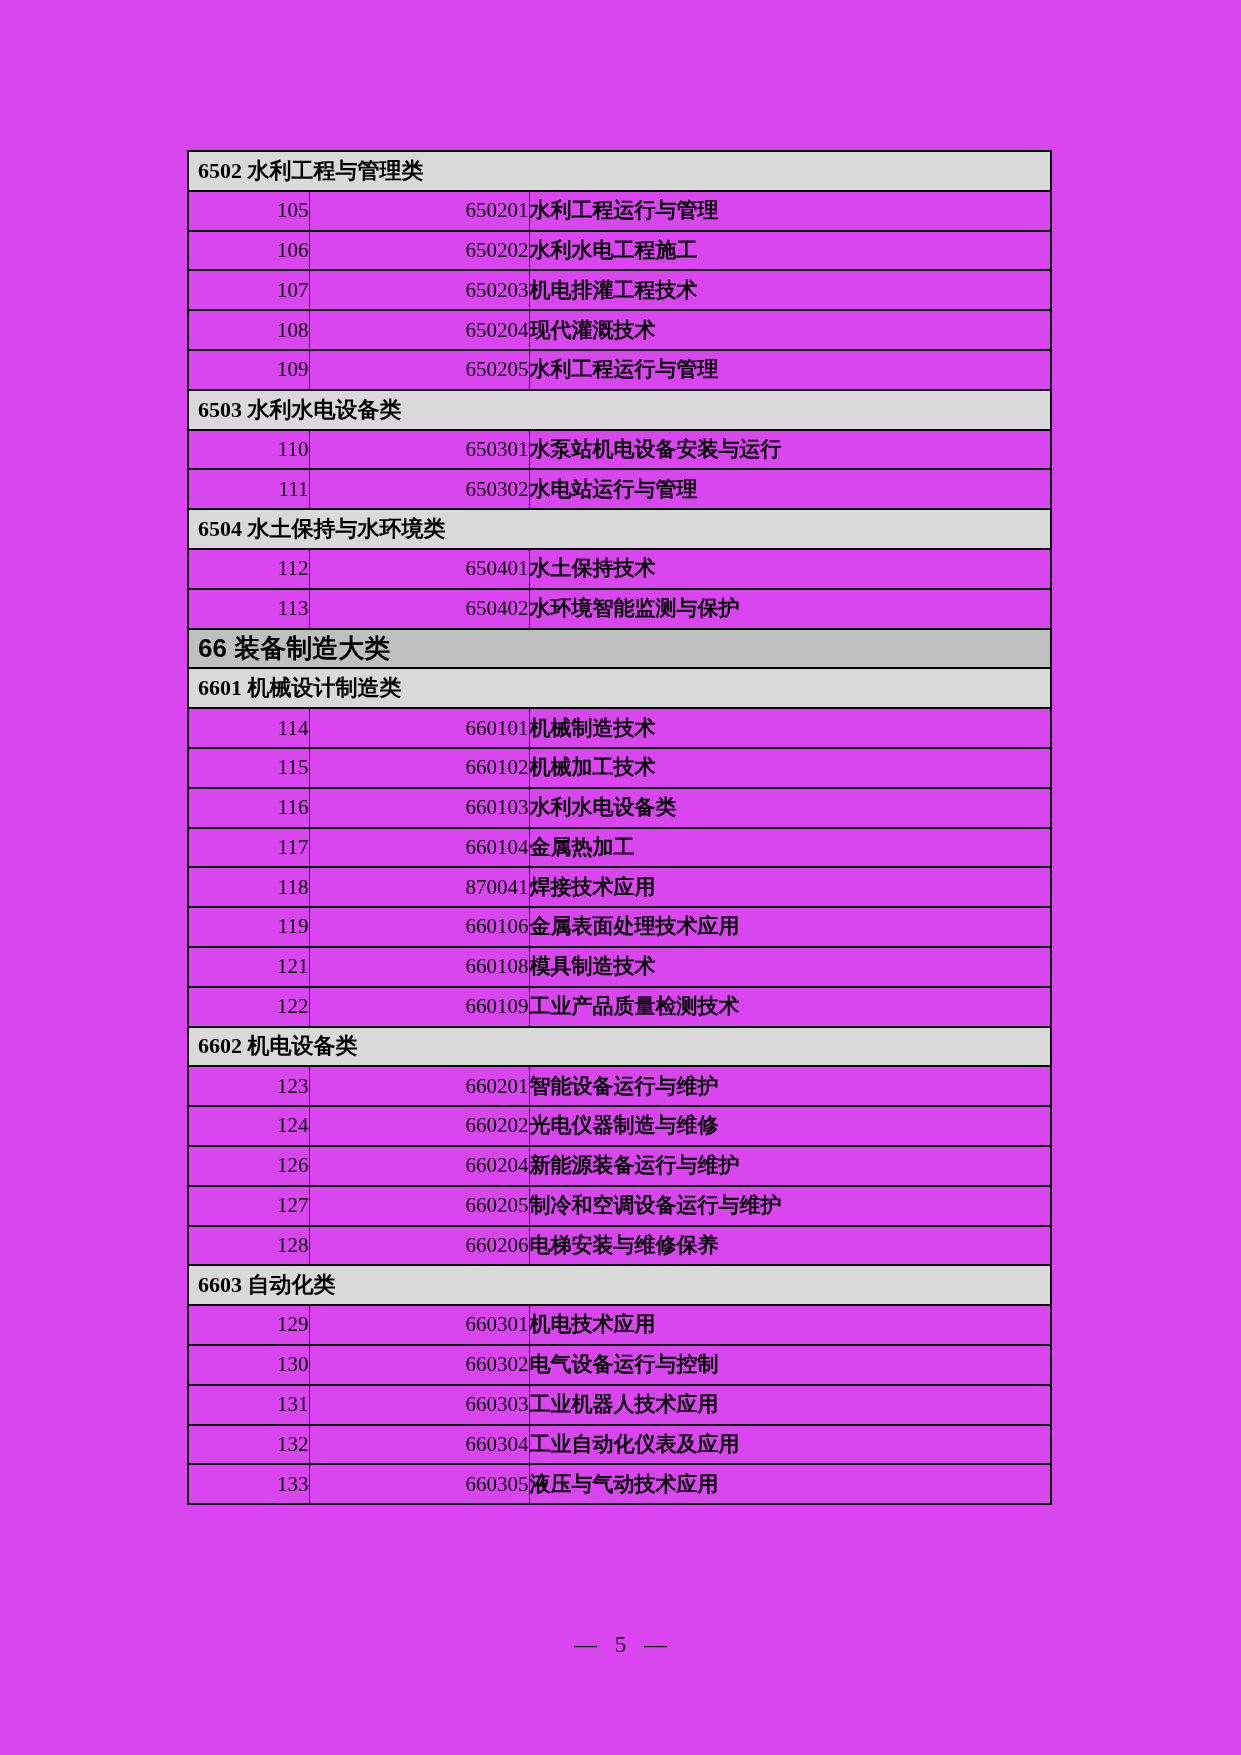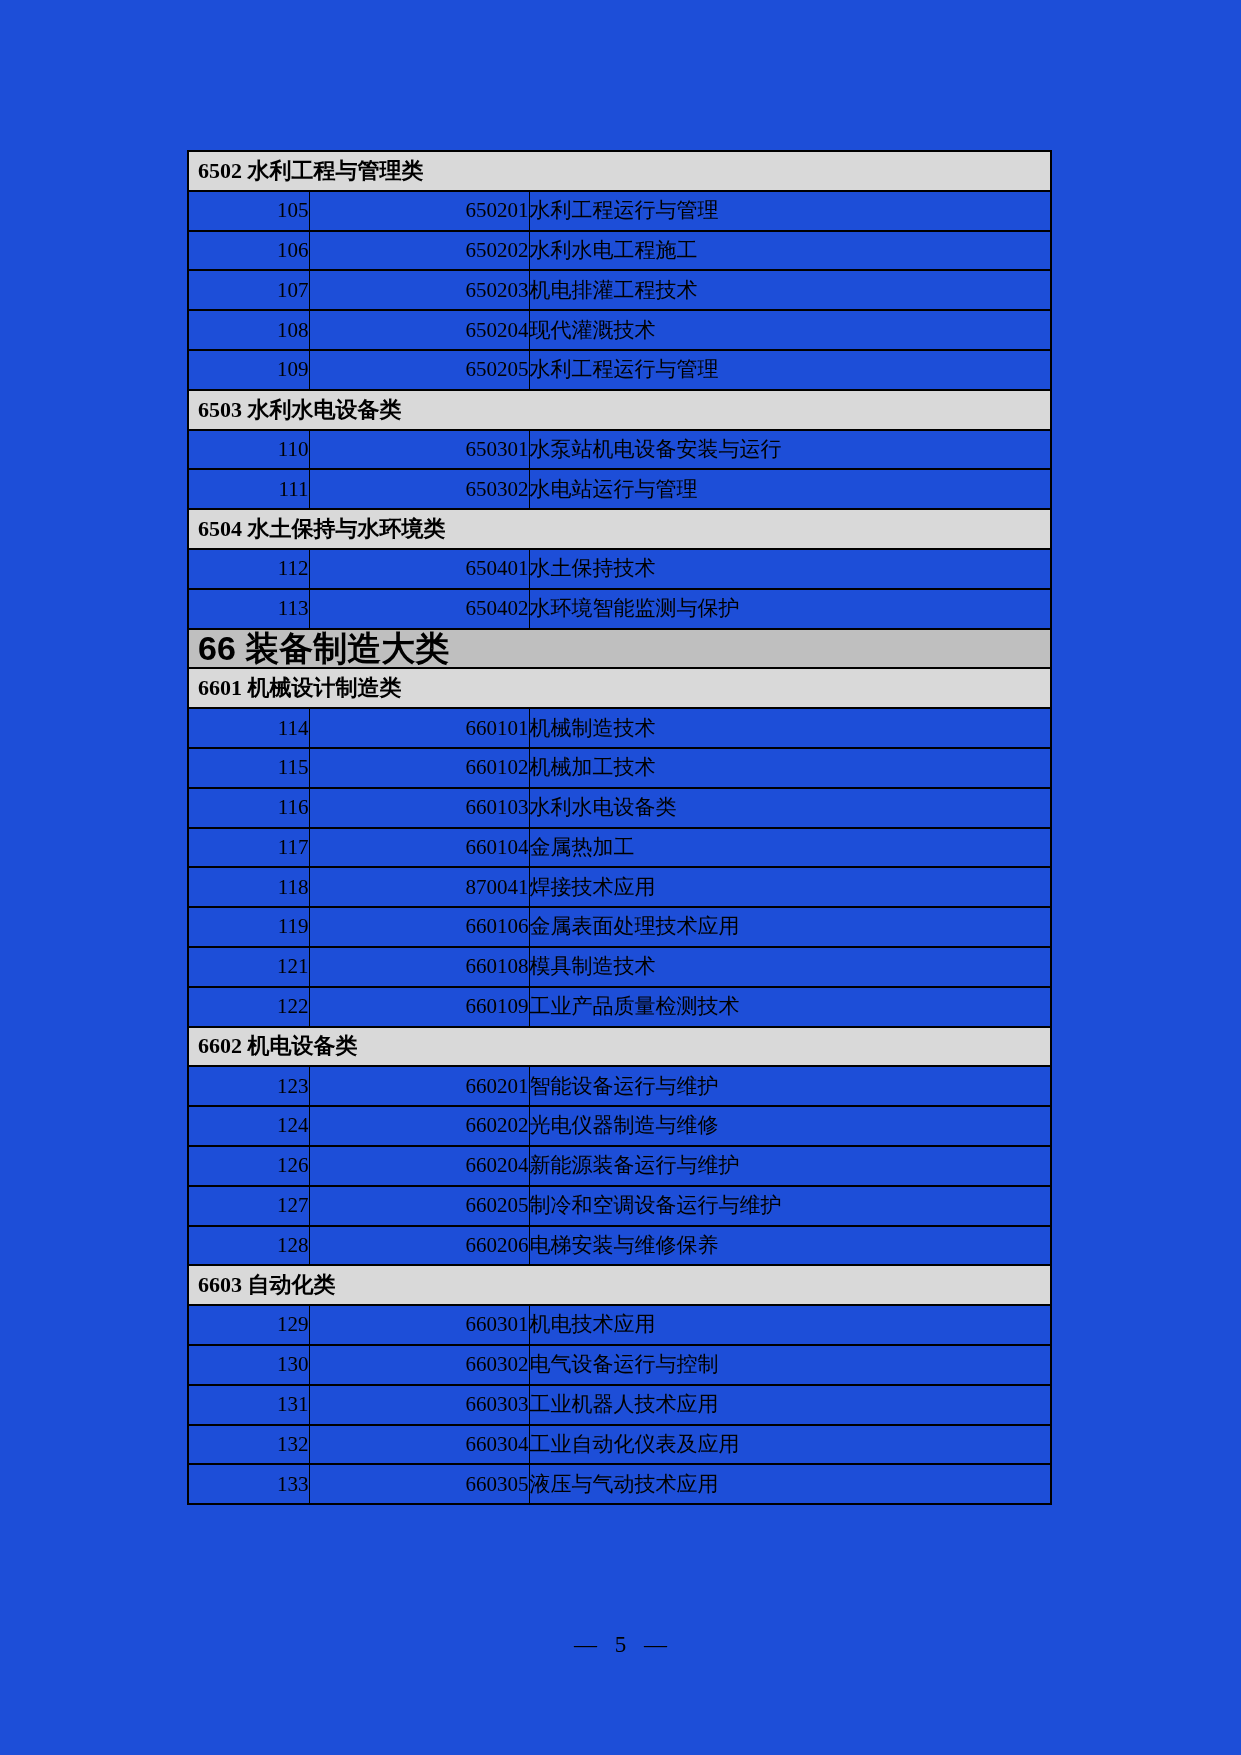--- a/index.html
+++ b/index.html
@@ -4,21 +4,21 @@
 <style>
   html, body {
     margin: 0;
     padding: 0;
     background: #ffffff;
   }
   .page {
     position: relative;
     width: 1241px;
     height: 1755px;
-    background: #1d4ed8;
+    background: #d946ef;
     font-family: "Liberation Serif", "DejaVu Serif", serif;
     color: #000000;
     overflow: hidden;
   }
   table.spec-table {
     position: absolute;
     left: 187px;
     top: 150px;
     width: 863px;
     table-layout: fixed;
@@ -37,34 +37,35 @@
     overflow: hidden;
     white-space: nowrap;
   }
   td.c-serial, td.c-code {
     text-align: right;
     font-size: 22px;
   }
   td.c-name {
     text-align: left;
     padding-left: 14px;
+    font-weight: bold;
   }
   tr.section-row td {
     background: var(--section-bg, #d9d9d9);
     font-weight: bold;
     text-align: left;
     padding-left: 9px;
     font-size: 22px;
   }
   tr.major-row td {
     background: var(--major-bg, #bfbfbf);
     font-weight: bold;
     text-align: left;
     padding-left: 9px;
-    font-size: 34px;
+    font-size: 26px;
     font-family: "Liberation Sans", "DejaVu Sans", sans-serif;
   }
   .page-footer {
     position: absolute;
     left: 0;
     top: 1632px;
     width: 100%;
     text-align: center;
     font-size: 23px;
     word-spacing: 12px;

